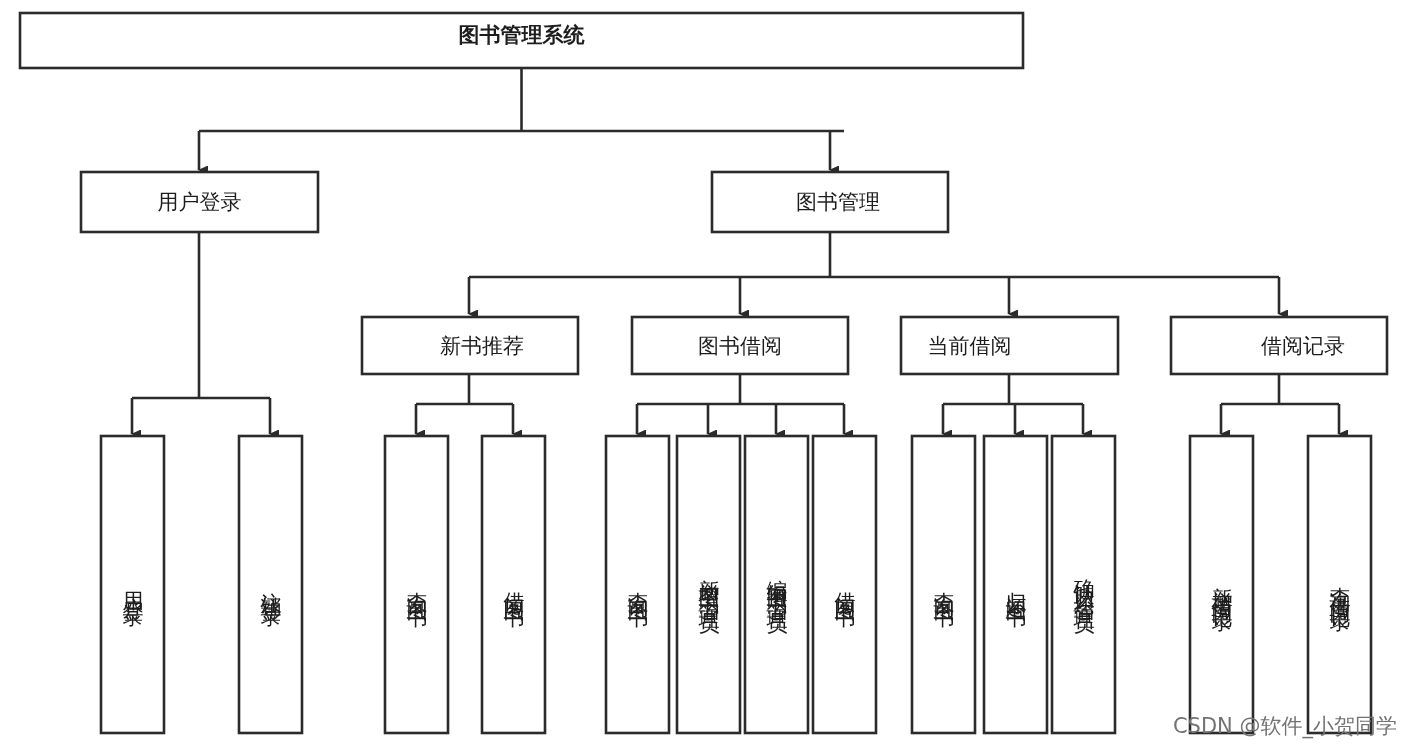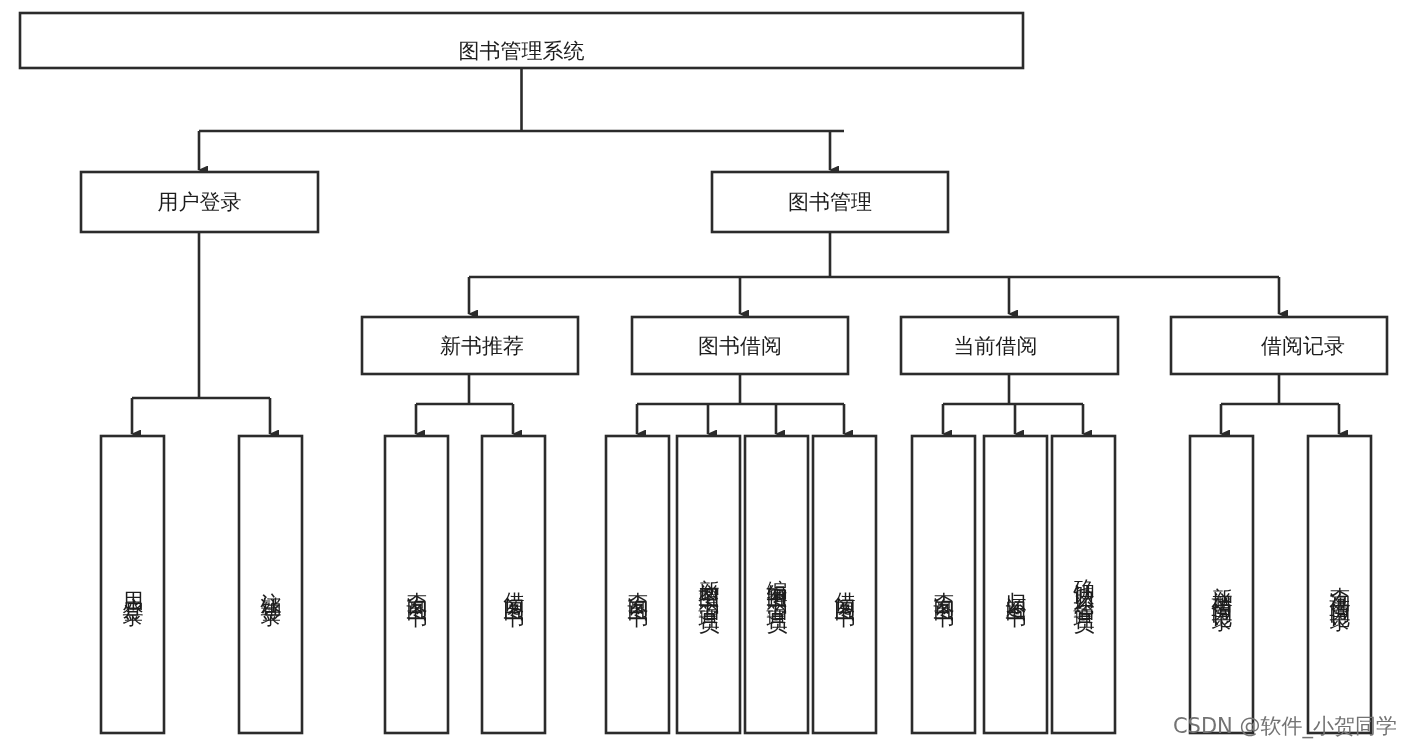--- a/index.html
+++ b/index.html
@@ -141,36 +141,36 @@
         <rect x="745" y="436" width="63" height="297" class="node-box"></rect>
         <rect x="813" y="436" width="63" height="297" class="node-box"></rect>
         <rect x="912" y="436" width="63" height="297" class="node-box"></rect>
         <rect x="984" y="436" width="63" height="297" class="node-box"></rect>
         <rect x="1052" y="436" width="63" height="297" class="node-box"></rect>
         <rect x="1190" y="436" width="63" height="297" class="node-box"></rect>
         <rect x="1308" y="436" width="63" height="297" class="node-box"></rect>
       </g>
   </svg>
   <div id="label-layer">
-      <div class="hlabel-wrap" style="left: 20px; top: 29px; width: 1003px; height: 44px;">
+      <div class="hlabel-wrap" style="left: 20px; top: 13px; width: 1003px; height: 44px; font-weight: bold;">
         <span class="hlabel-text">图书管理系统</span>
       </div>
       <div class="hlabel-wrap" style="left: 81px; top: 172px; width: 237px; height: 60px;">
         <span class="hlabel-text">用户登录</span>
       </div>
-      <div class="hlabel-wrap" style="left: 712px; top: 172px; width: 236px; height: 60px;">
+      <div class="hlabel-wrap" style="left: 712px; top: 172px; width: 236px; height: 60px; padding-left: 8px;">
         <span class="hlabel-text">图书管理</span>
       </div>
       <div class="hlabel-wrap" style="left: 362px; top: 317px; width: 216px; height: 57px; padding-left: 12px;">
         <span class="hlabel-text">新书推荐</span>
       </div>
       <div class="hlabel-wrap" style="left: 632px; top: 317px; width: 216px; height: 57px;">
         <span class="hlabel-text">图书借阅</span>
       </div>
-      <div class="hlabel-wrap" style="left: 901px; top: 317px; width: 189px; height: 57px;">
+      <div class="hlabel-wrap" style="left: 875px; top: 317px; width: 189px; height: 57px;">
         <span class="hlabel-text">当前借阅</span>
       </div>
       <div class="hlabel-wrap" style="left: 1171px; top: 317px; width: 216px; height: 57px; padding-left: 24px;">
         <span class="hlabel-text">借阅记录</span>
       </div>
       <div class="vlabel-wrap" style="left: 101px; top: 436px; width: 63px; height: 297px;">
         <span class="vlabel-text" style="font-size: 21px; letter-spacing: 5px;">用户登录</span>
       </div>
       <div class="vlabel-wrap" style="left: 239px; top: 436px; width: 63px; height: 297px;">
         <span class="vlabel-text" style="font-size: 21px; letter-spacing: 5px;">注销登录</span>

